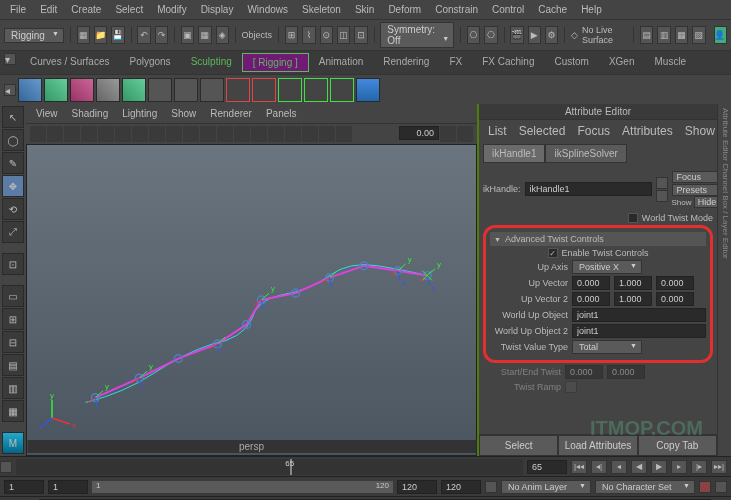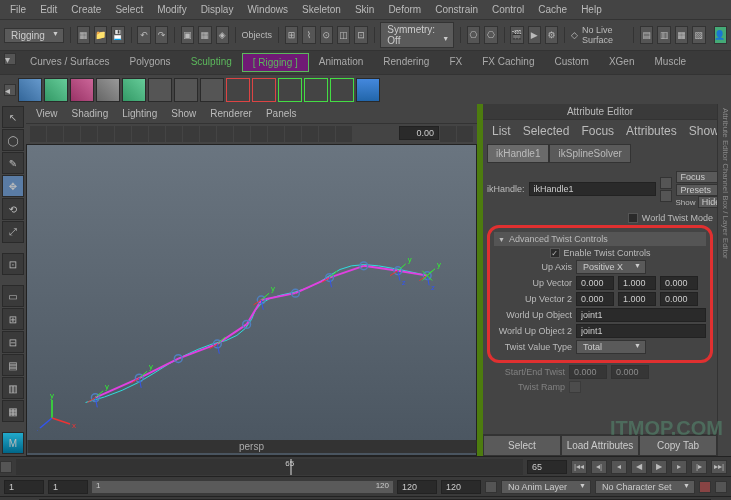--- a/index.html
+++ b/index.html
@@ -22,21 +22,21 @@
 .tool-btn.active { background: #5a7ca5; }
 .viewport-area { flex: 1; display: flex; flex-direction: column; background: #333; }
 .view-menu { background: #444; display: flex; padding: 2px 4px; gap: 2px; font-size: 10px; }
 .view-menu span { padding: 2px 6px; }
 .view-icons { background: #444; display: flex; padding: 2px 4px; gap: 1px; border-top: 1px solid #333; }
 .view-icon { width: 16px; height: 16px; background: #3a3a3a; }
 .viewport { flex: 1; background: linear-gradient(180deg, #6a7580 0%, #4a5560 100%); position: relative; border: 1px solid #222; }
 .viewport svg { width: 100%; height: 100%; }
 .persp-label { position: absolute; bottom: 2px; left: 50%; transform: translateX(-50%); color: #aaa; font-size: 10px; background: #333; padding: 1px 20px; width: 100%; text-align: center; }
 .axis-gizmo { position: absolute; bottom: 20px; left: 10px; }
-.attr-panel { width: 240px; background: #444; display: flex; flex-direction: column; border-left: 6px solid #4d7c0f; }
+.attr-panel { width: 240px; background: #444; display: flex; flex-direction: column; border-left: 2px solid #4d7c0f; }
 .attr-title { background: #3a3a3a; text-align: center; padding: 2px; font-size: 10px; border-bottom: 1px solid #333; }
 .attr-menu { display: flex; padding: 2px 4px; gap: 2px; font-size: 12px; }
 .attr-menu span { padding: 2px 5px; }
 .attr-tabs { display: flex; padding: 2px 4px; gap: 0; }
 .attr-tab { padding: 3px 8px; background: #5a5a5a; font-size: 10px; border: 1px solid #333; }
 .attr-tab.active { background: #6a6a6a; }
 .attr-body { flex: 1; overflow: hidden; padding: 4px; }
 .attr-row { display: flex; align-items: center; margin: 2px 0; gap: 4px; }
 .attr-label { text-align: right; width: 78px; font-size: 9px; color: #bbb; }
 .attr-input { background: #2a2a2a; border: 1px solid #222; color: #ccc; padding: 1px 4px; font-size: 9px; height: 14px; }
@@ -53,21 +53,21 @@
 .timeline-marker { position: absolute; top: 0; bottom: 0; width: 2px; background: #888; }
 .time-controls { display: flex; align-items: center; gap: 4px; padding: 0 4px; }
 .play-btn { width: 16px; height: 14px; background: #555; border: 1px solid #333; display: flex; align-items: center; justify-content: center; font-size: 8px; }
 .range-bar { background: #3a3a3a; height: 20px; display: flex; align-items: center; padding: 2px 4px; gap: 4px; border-top: 1px solid #222; }
 .range-input { background: #2a2a2a; border: 1px solid #222; color: #ccc; width: 40px; padding: 1px 4px; font-size: 9px; }
 .range-slider { flex: 1; height: 12px; background: #333; position: relative; }
 .range-thumb { position: absolute; height: 100%; background: #5a5a5a; }
 .cmdline { background: #3a3a3a; height: 18px; display: flex; align-items: center; padding: 0 4px; gap: 4px; border-top: 1px solid #222; }
 .cmd-label { background: #555; padding: 1px 6px; font-size: 9px; }
 .cmd-input { flex: 1; background: #2a2a2a; border: 1px solid #222; height: 14px; }
-.watermark { position: absolute; bottom: 60px; right: 8px; color: rgba(100,200,150,0.3); font-size: 20px; font-weight: bold; pointer-events: none; }
+.watermark { position: absolute; bottom: 60px; right: 28px; color: rgba(100,200,150,0.3); font-size: 20px; font-weight: bold; pointer-events: none; }
 .tiny-icon { width:12px; height:12px; background:#555; border:1px solid #333; }
 </style>
 </head>
 <body>
 
 <div class="menubar">
   <span>File</span>
   <span>Edit</span>
   <span>Create</span>
   <span>Select</span>

